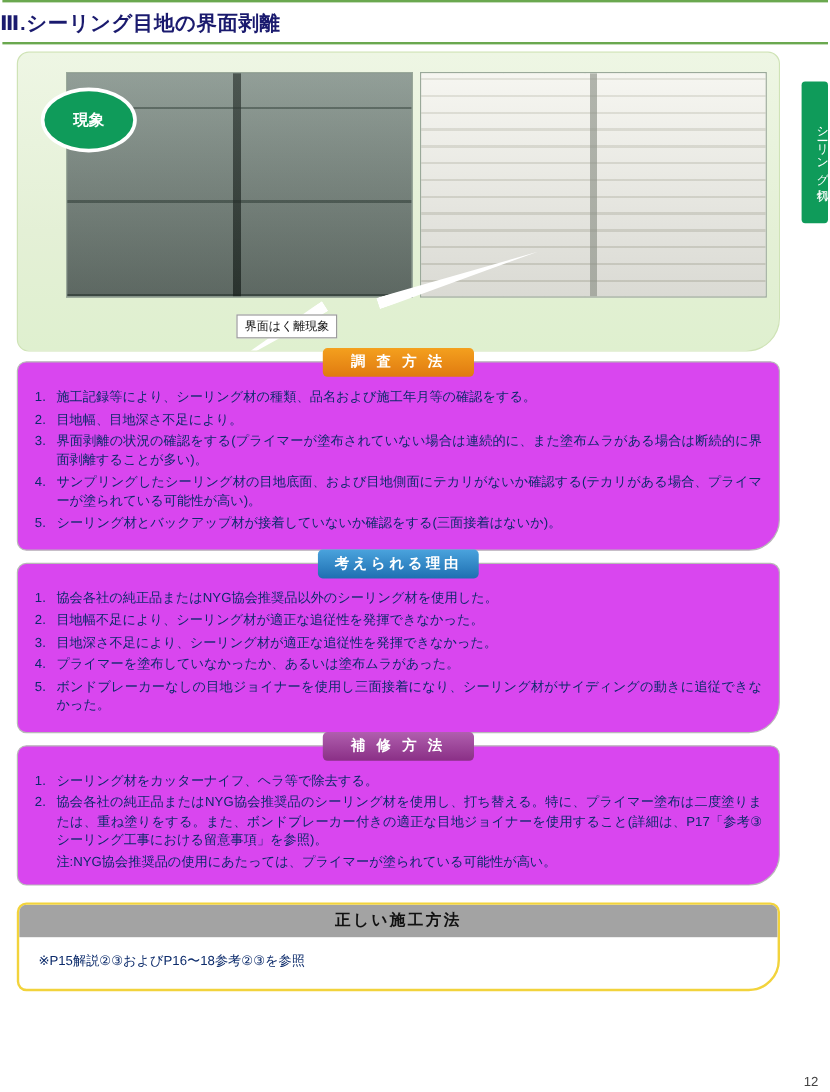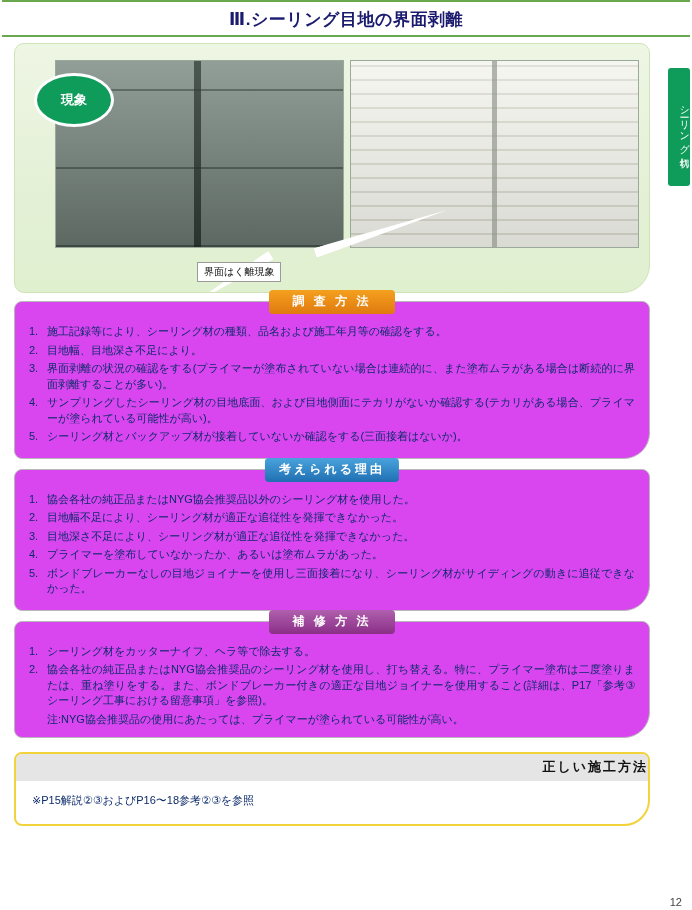--- a/index.html
+++ b/index.html
@@ -10,21 +10,21 @@
   body {
     width: 692px; height: 910px;
     position: relative;
     font-family: "Liberation Sans", "DejaVu Sans", sans-serif;
     color: #111;
     overflow: hidden;
   }
 
   
   .page-title {
-    text-align: center;
+    text-align: left;
     font-size: 17px;
     font-weight: bold;
     color: #1a1a6e;
     letter-spacing: 0.5px;
     padding: 6px 0 4px 0;
     margin: 0;
   }
   .title-rule {
     height: 2px;
     background: #6aa84f;
@@ -214,25 +214,25 @@
   .correct {
     position: relative;
     margin: 14px 42px 0 14px;
     border: 2px solid #f2d33c;
     border-radius: 8px 8px 26px 8px;
     background: #ffffff;
     padding: 0 0 12px 0;
     overflow: hidden;
   }
   .correct-header {
-    background: #e5e5e5;
+    background: #a3a3a3;
     color: #111;
     font-size: 13px;
     font-weight: bold;
-    text-align: right;
+    text-align: center;
     letter-spacing: 2px;
     padding: 4px 0 5px 0;
   }
   .correct-body {
     font-size: 11px;
     color: #0c2b6b;
     padding: 12px 16px 4px 16px;
   }
 
   

